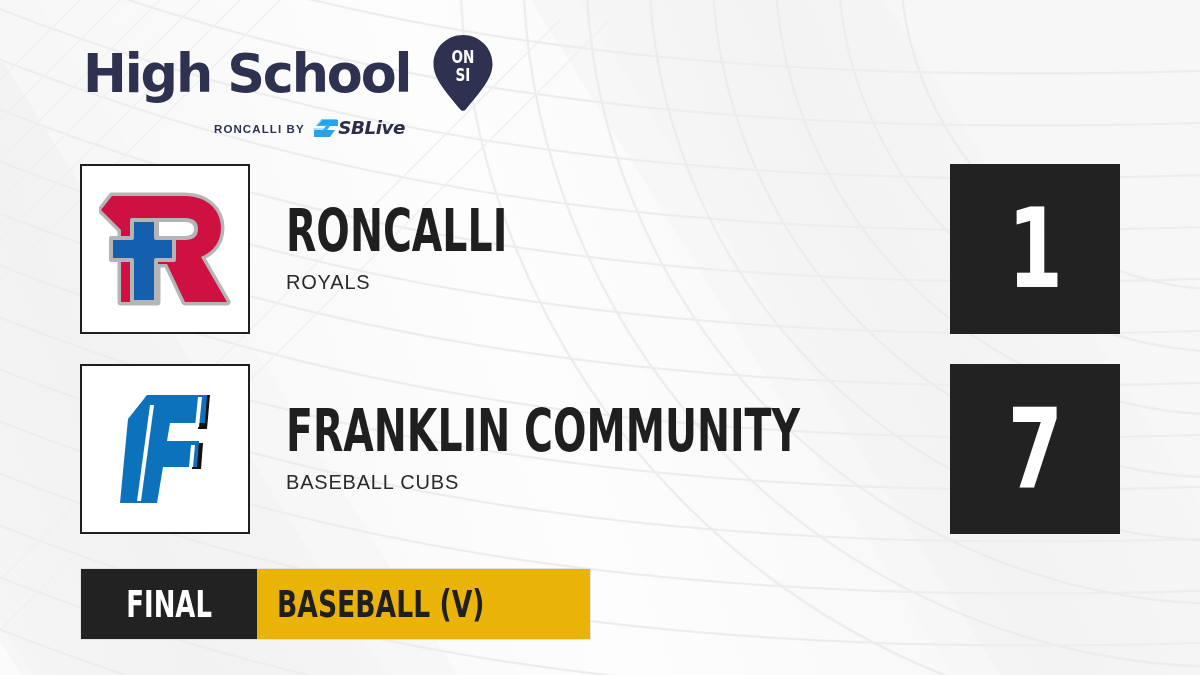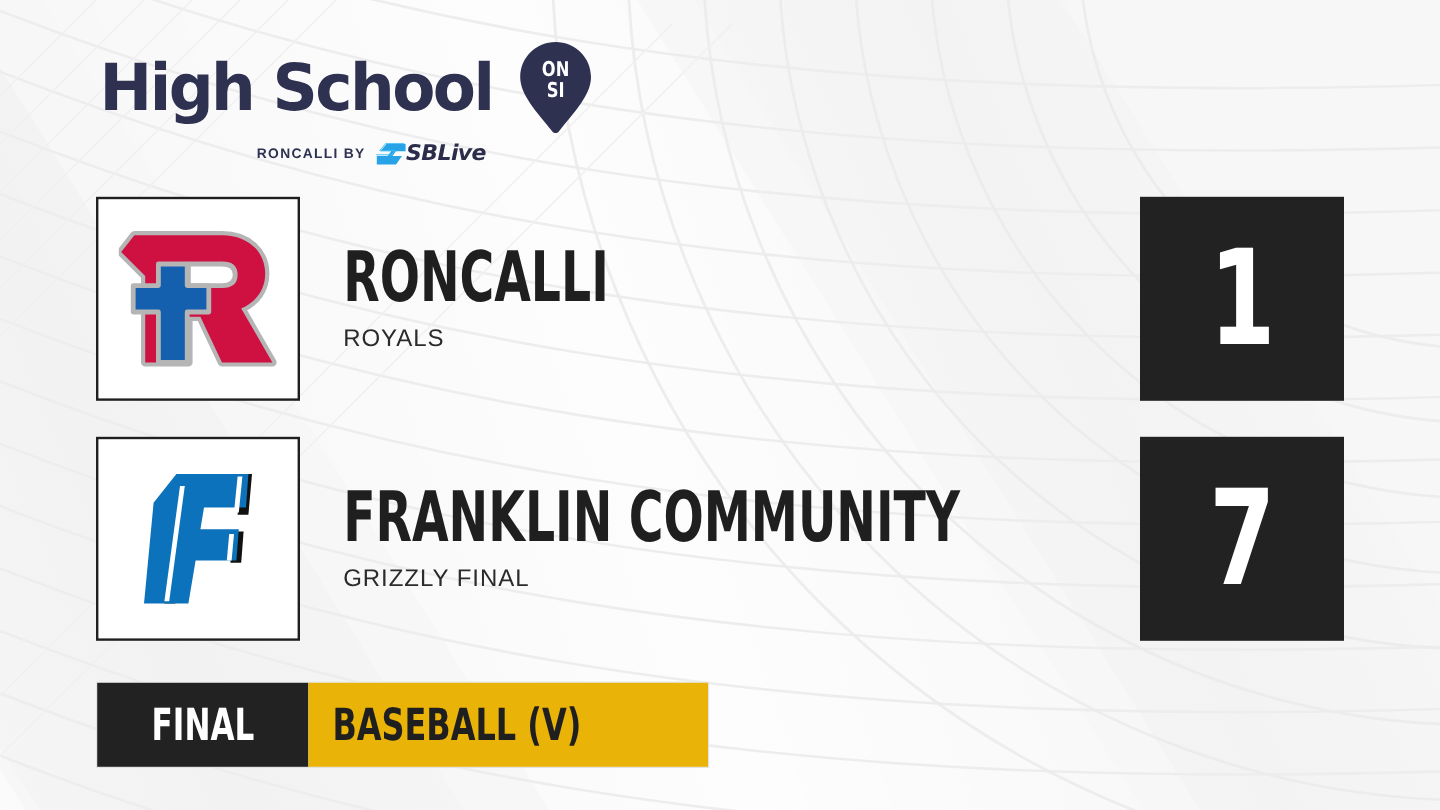--- a/index.html
+++ b/index.html
@@ -276,21 +276,21 @@
         <g fill="#ffffff">
           <path d="M92 8 L96 8 L93 38 L89 38 Z"></path>
           <path d="M85 56 L89 56 L87 78 L83 78 Z"></path>
           <path d="M44 16 L48 16 L35 112 L31 112 Z"></path>
         </g>
       </svg>
     </div>
 
     <div class="team-text">
       <div class="team-name">FRANKLIN COMMUNITY</div>
-      <div class="team-mascot">GRIZZLY FINAL</div>
+      <div class="team-mascot">BASEBALL CUBS</div>
     </div>
 
     <div class="score-box">
       <div class="score-num">7</div>
     </div>
   </div>
 
   <div class="status-bar">
     <div class="status-final">
       <span>FINAL</span>

